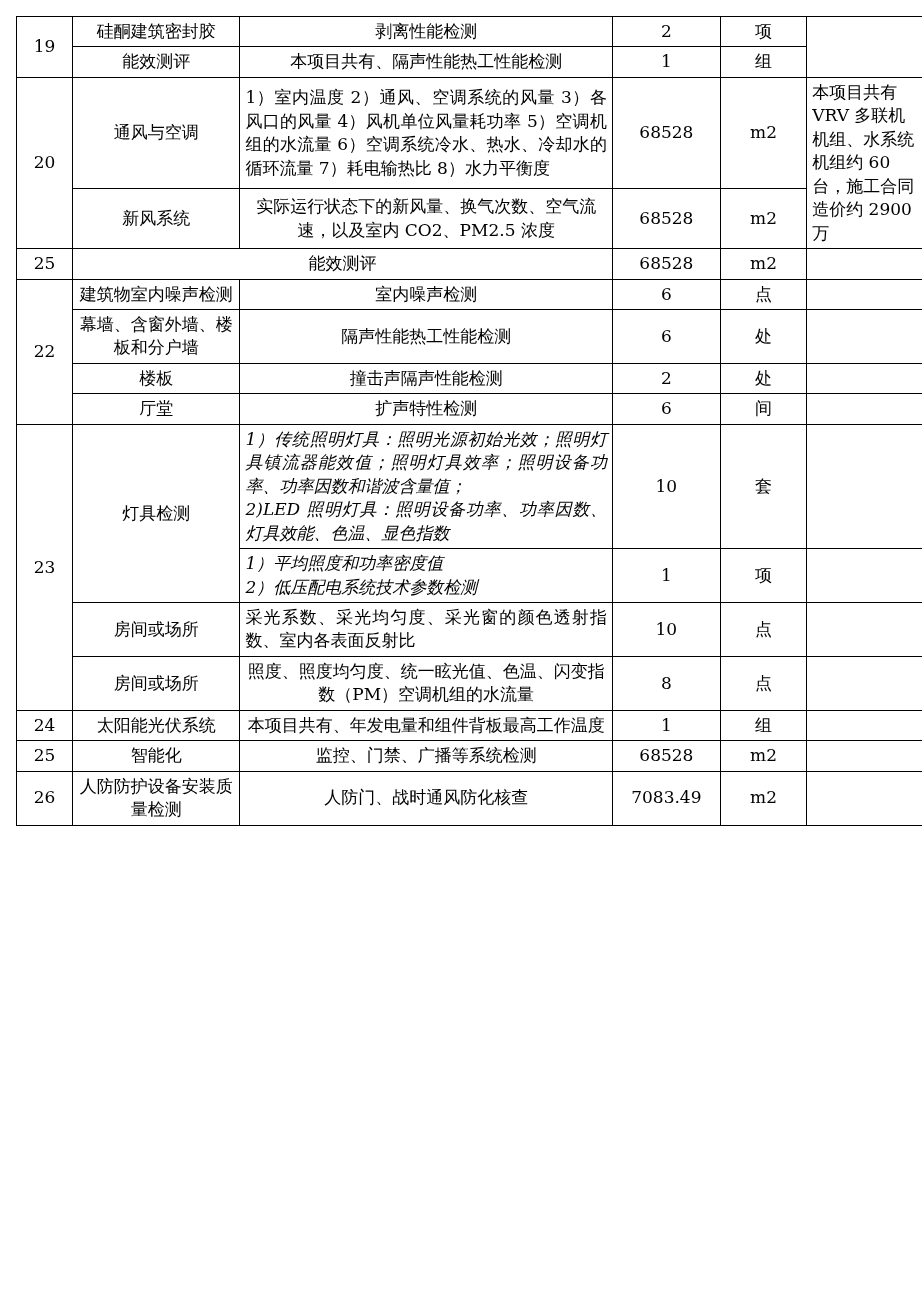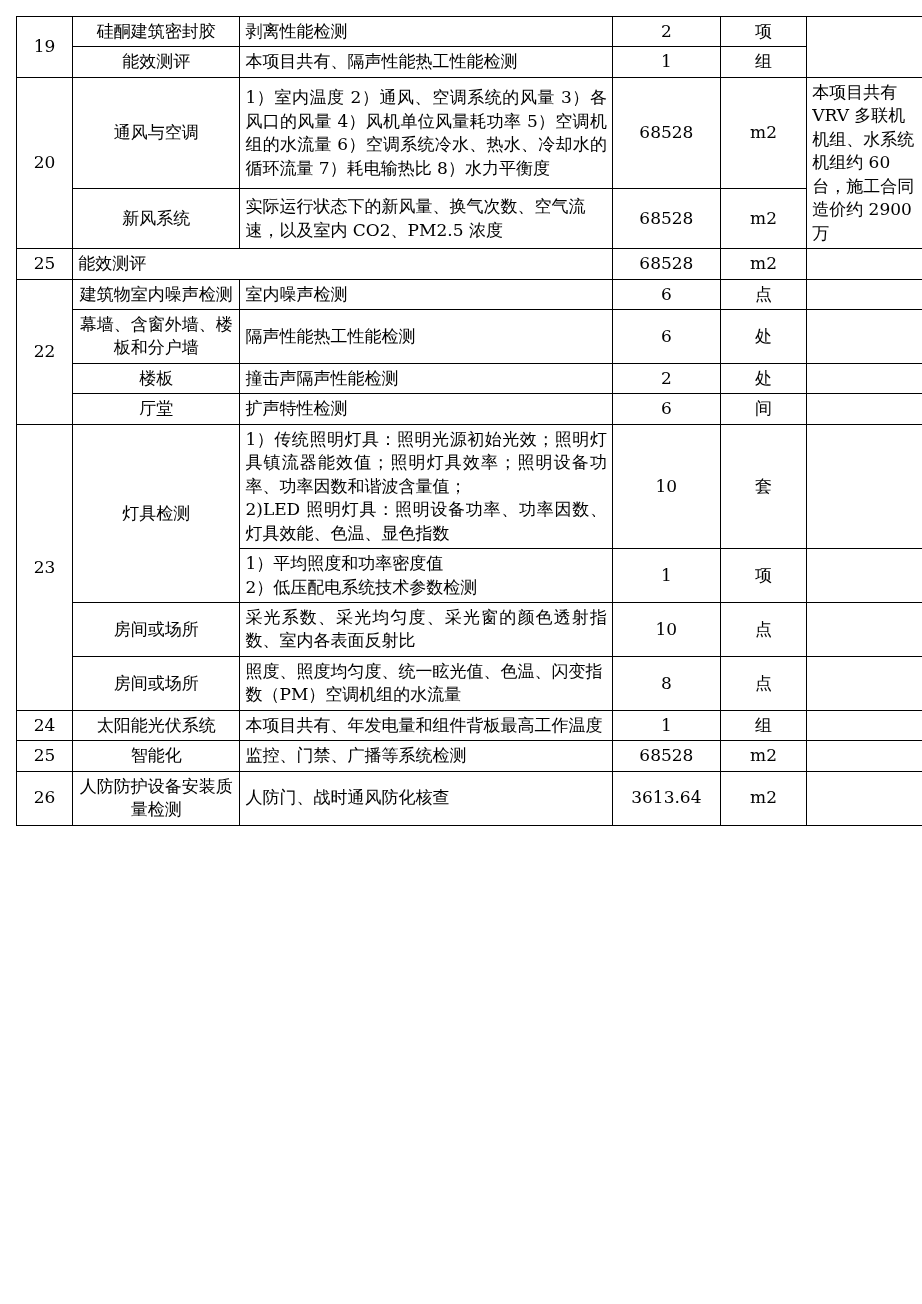--- a/index.html
+++ b/index.html
@@ -35,23 +35,23 @@
     word-wrap: break-word;
     overflow-wrap: break-word;
   }
   .c-idx   { width: 52px;  text-align: center; }
   .c-item  { width: 155px; text-align: center; }
   .c-desc  { width: 345px; }
   .c-qty   { width: 100px; text-align: center; }
   .c-unit  { width: 80px;  text-align: center; }
   .c-note  { width: 110px; }
 
-  .ctr { text-align: left; }
+  .ctr { text-align: center; }
   .just { text-align: justify; text-justify: inter-ideograph; }
-  .nowrapline { white-space: pre-line; }
+  .nowrapline { white-space: pre-line; font-style: italic; }
   .tight { line-height: 1.34; }
 </style>
 </head>
 <body>
 
 <div class="page">
   <table class="doc-table">
     <colgroup>
       <col class="c-idx">
         <col class="c-item">
@@ -184,20 +184,20 @@
         <td class="c-desc ctr">监控、门禁、广播等系统检测</td>
         <td class="c-qty">68528</td>
         <td class="c-unit">m2</td>
         <td class="c-note"></td>
       </tr>
 
       <tr>
         <td class="c-idx">26</td>
         <td class="c-item">人防防护设备安装质量检测</td>
         <td class="c-desc ctr">人防门、战时通风防化核查</td>
-        <td class="c-qty">3613.64</td>
+        <td class="c-qty">7083.49</td>
         <td class="c-unit">m2</td>
         <td class="c-note"></td>
       </tr>
 
     </tbody>
   </table>
 </div>
 
 </body></html>

